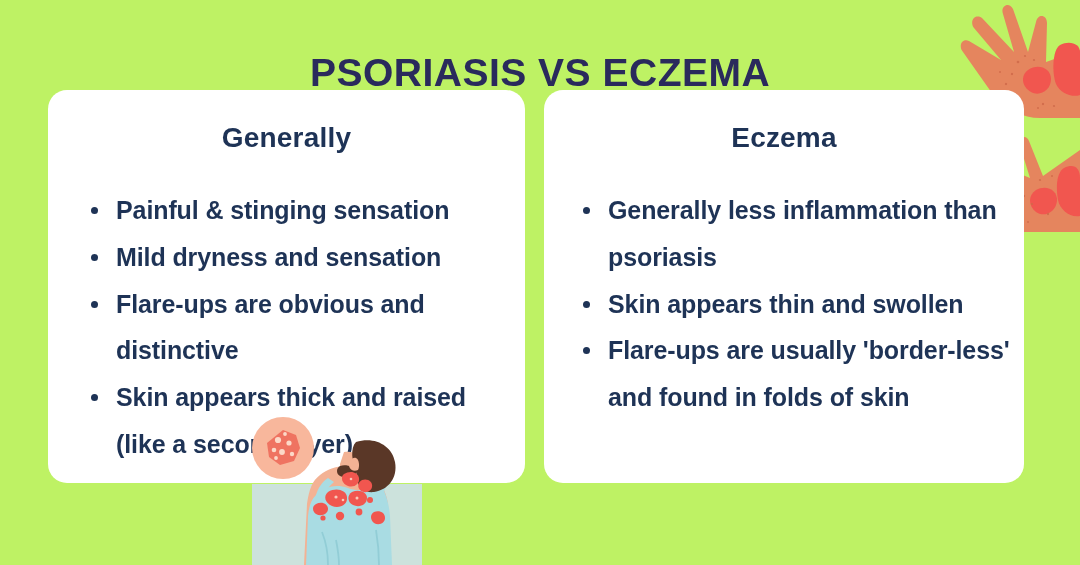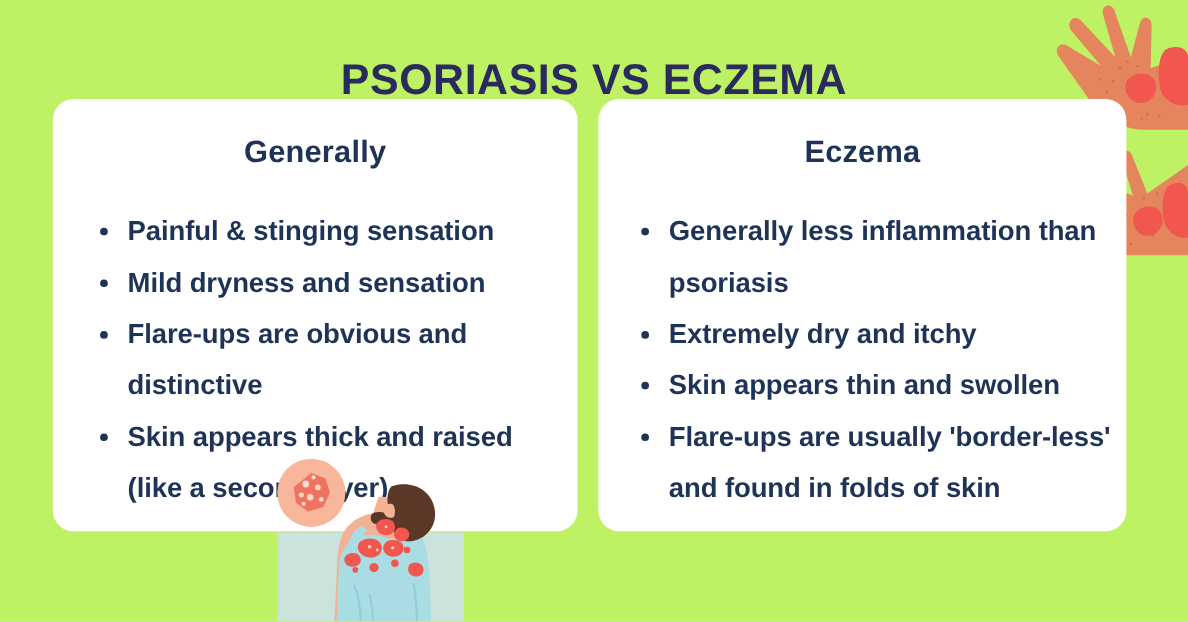--- a/index.html
+++ b/index.html
@@ -191,24 +191,20 @@
 
   <div class="card" id="card-eczema">
     <h2 class="card-heading">Eczema</h2>
     <ul class="bullet-list">
       <li class="bullet-item">
         <span class="bullet-dot"></span>
         <span>Generally less inflammation than psoriasis</span>
       </li>
       <li class="bullet-item">
         <span class="bullet-dot"></span>
-        <span>Extremely dry and itchy</span>
-      </li>
-      <li class="bullet-item">
-        <span class="bullet-dot"></span>
         <span>Skin appears thin and swollen</span>
       </li>
       <li class="bullet-item">
         <span class="bullet-dot"></span>
         <span>Flare-ups are usually 'border-less' and found in folds of skin</span>
       </li>
     </ul>
   </div>
 
   <div class="art" id="woman-illustration">

